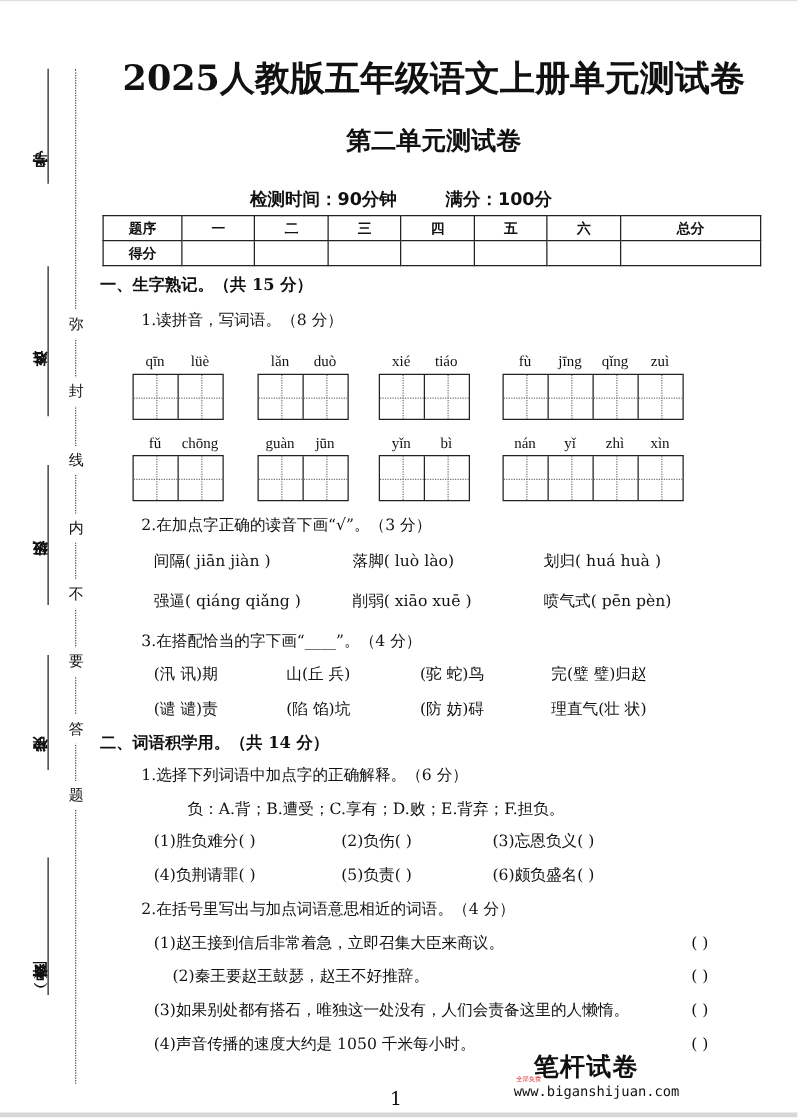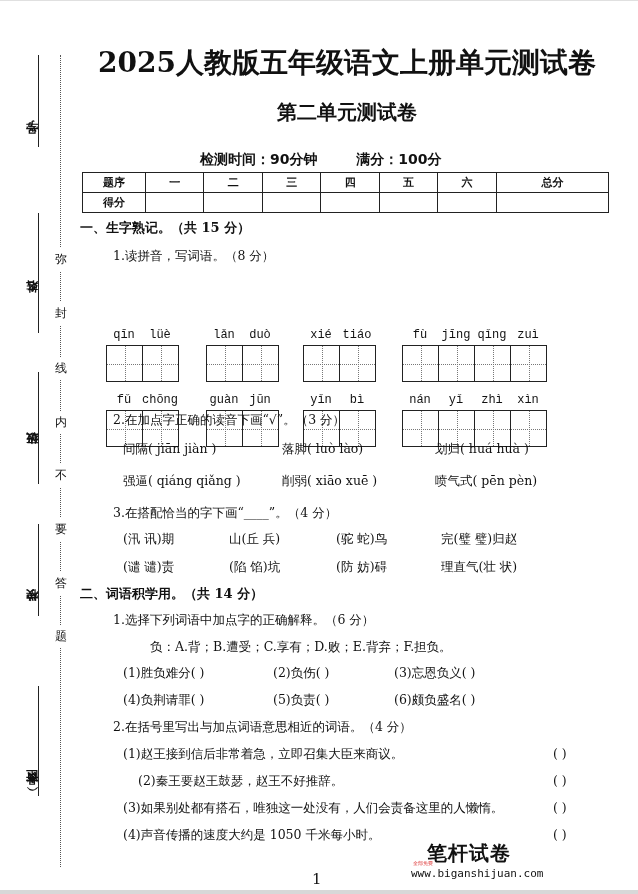--- a/index.html
+++ b/index.html
@@ -24,21 +24,21 @@
   .meta span { margin-right:34px; }
 
   table.score { position:absolute; left:82px; top:172px; width:527px; border-collapse:collapse;
                 font-family:"DejaVu Sans",sans-serif; font-size:11px; font-weight:bold;border-radius:17px; }
   table.score td { border:1px solid #222; height:19px; text-align:center; padding:0; }
 
   .sec { position:absolute; font-size:13px; font-weight:bold; }
   .q { position:absolute; font-size:12.5px;margin-left:16px; }
 
   .wordgroup { position:absolute; }
-  .pinyins { display:flex; font-family:Liberation Mono, monospace; font-size:12px; height:17px;margin-top:46px; }
+  .pinyins { display:flex; font-family:Liberation Serif, serif; font-size:12px; height:17px; }
   .pinyins span { width:36px; text-align:center; }
   .boxes { display:flex; border:1.5px solid #222; }
   .box { width:35px; height:35px; position:relative; border-right:1px solid #222; }
   .box:last-child { border-right:none; }
   .box::before { content:""; position:absolute; left:0; right:0; top:50%; border-top:1px dotted #777; }
   .box::after { content:""; position:absolute; top:0; bottom:0; left:50%; border-left:1px dotted #777; }
 
   .paren { position:absolute; font-size:12.5px; }
   .watermark { position:absolute; left:427px; top:840px; font-family:"DejaVu Sans",sans-serif; }
   .watermark .wm-big { font-size:20px; font-weight:bold; letter-spacing:1px; }

